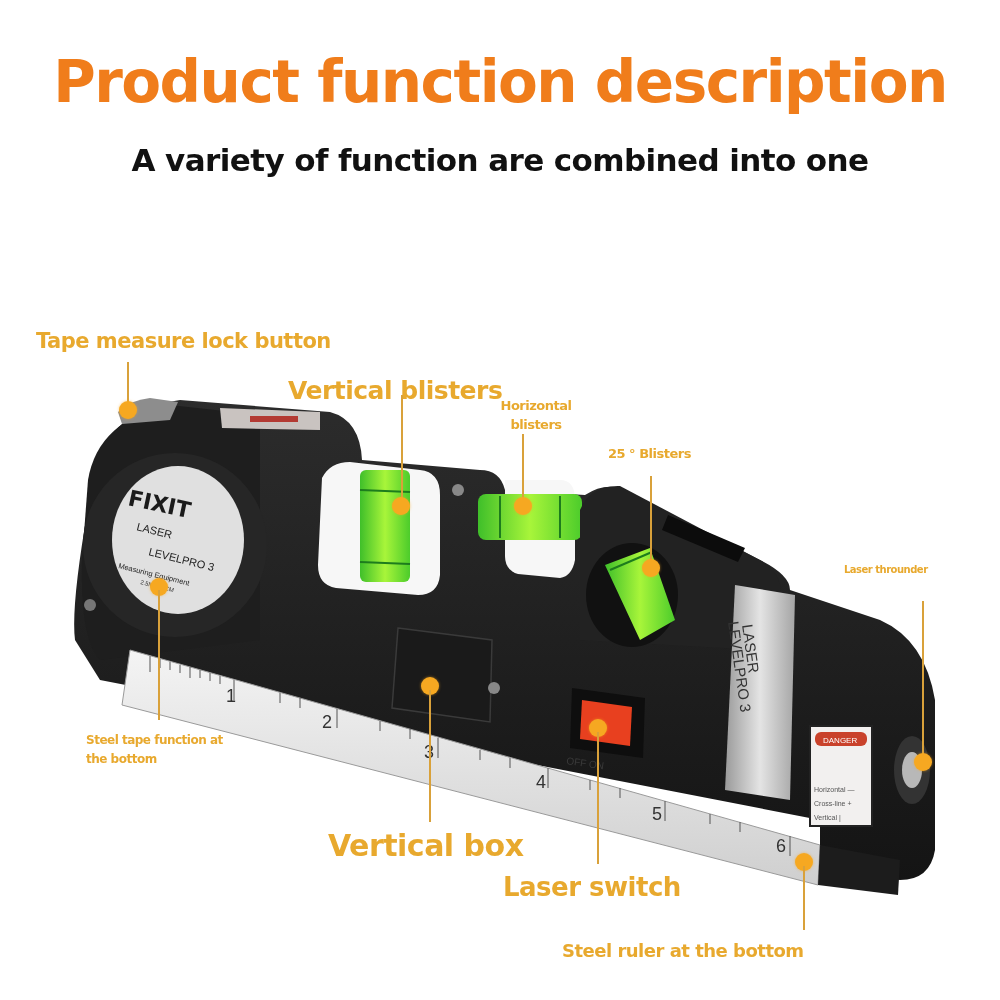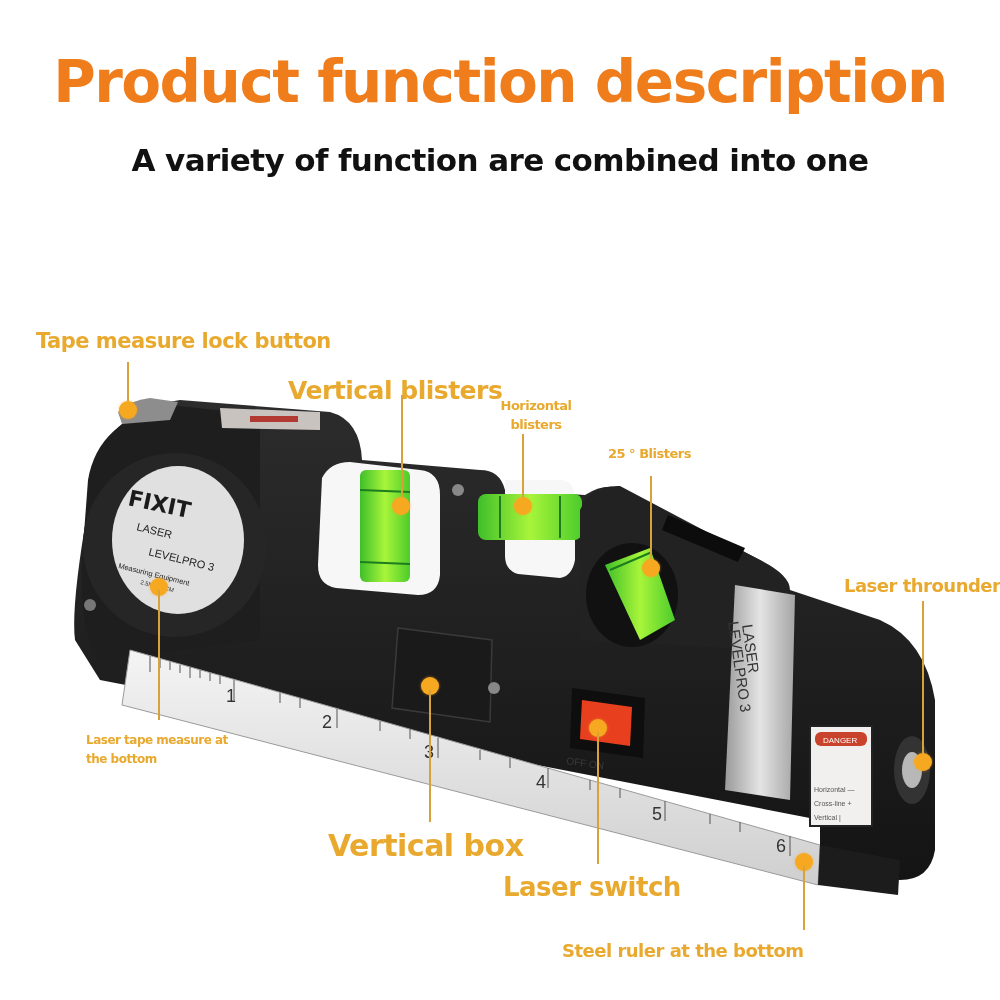--- a/index.html
+++ b/index.html
@@ -163,27 +163,27 @@
 <div class="dot" style="left:401px;top:506px;"></div>
 
 <div class="lbl sm" style="left:490px;top:396px;width:92px;white-space:normal;">Horizontal blisters</div>
 <div class="leader" style="left:522px;top:434px;height:70px;"></div>
 <div class="dot" style="left:523px;top:506px;"></div>
 
 <div class="lbl sm" style="left:608px;top:444px;">25 ° Blisters</div>
 <div class="leader" style="left:650px;top:476px;height:90px;"></div>
 <div class="dot" style="left:651px;top:568px;"></div>
 
-<div class="lbl sm" style="left:844px;top:576px;font-size:18px;">Laser throunder</div>
+<div class="lbl sm" style="left:844px;top:560px;font-size:10px;">Laser throunder</div>
 <div class="leader" style="left:922px;top:601px;height:160px;"></div>
 <div class="dot" style="left:923px;top:762px;"></div>
 
 <div class="dot" style="left:159px;top:587px;"></div>
 <div class="leader" style="left:158px;top:590px;height:130px;"></div>
-<div class="lbl sm" style="left:86px;top:731px;width:160px;white-space:normal;text-align:left;font-size:12px;">Laser tape measure at the bottom</div>
+<div class="lbl sm" style="left:86px;top:731px;width:160px;white-space:normal;text-align:left;font-size:12px;">Steel tape function at the bottom</div>
 
 <div class="dot" style="left:430px;top:686px;"></div>
 <div class="leader" style="left:429px;top:690px;height:132px;"></div>
 <div class="lbl" style="left:328px;top:828px;font-size:30px;">Vertical box</div>
 
 <div class="dot" style="left:598px;top:728px;"></div>
 <div class="leader" style="left:597px;top:732px;height:132px;"></div>
 <div class="lbl" style="left:503px;top:872px;font-size:26px;">Laser switch</div>
 
 <div class="dot" style="left:804px;top:862px;"></div>

